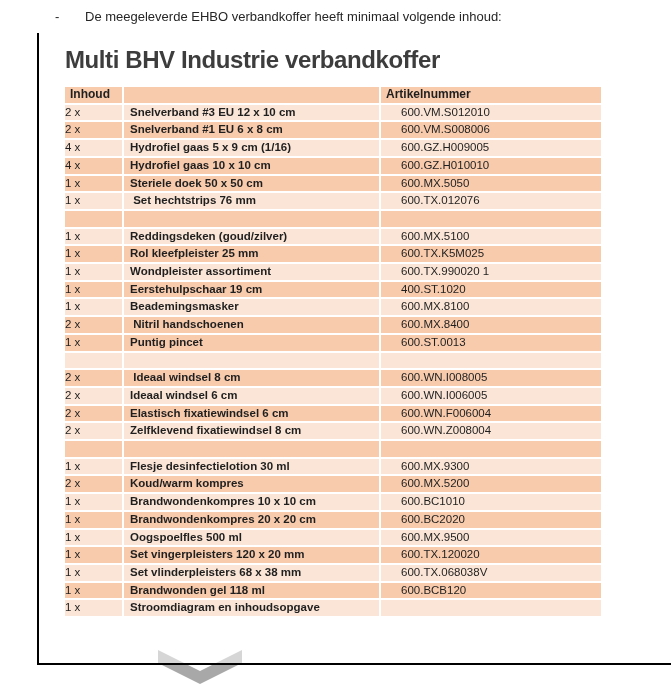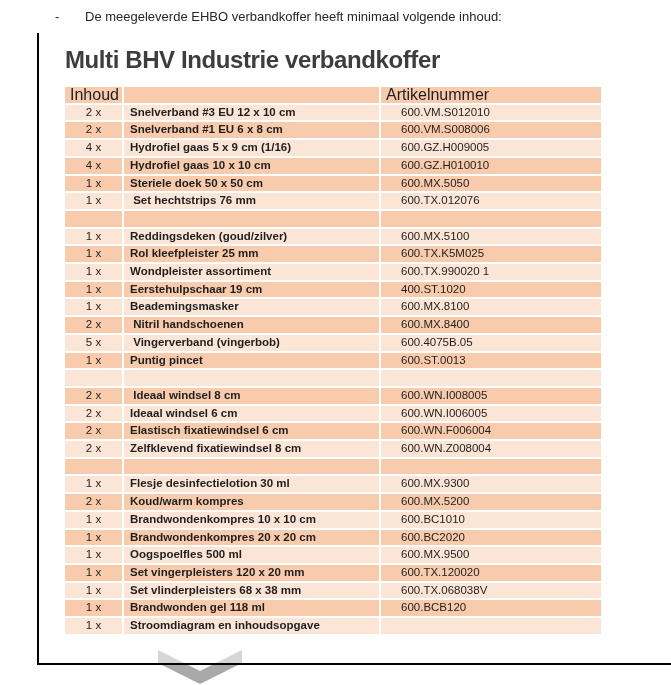--- a/index.html
+++ b/index.html
@@ -45,27 +45,27 @@
   col.c-art  { width:220px; }
   table.kit th, table.kit td {
     height:15.7px; line-height:15.7px;
     font-size:11.5px;
     color:#1f1f1f;
     overflow:hidden;
     white-space:pre;
   }
   table.kit th {
     background:var(--row-dark);
-    font-weight:normal; text-align:left; padding-left:5px;
-    font-size:16px;
+    font-weight:bold; text-align:left; padding-left:5px;
+    font-size:12px;
     margin-top:22px;
   }
   tr.light td { background:var(--row-light); }
   tr.dark  td { background:var(--row-dark); }
-  td.c-qty  { text-align:center; }
+  td.c-qty  { }
   td.c-desc { padding-left:6px;font-weight:bold; }
   td.c-art  { padding-left:20px; }
   
   .chevron {
     position:absolute; left:150px; top:642px;
     width:104px; height:43px;
     z-index:1;
   }
 </style>
 </head>
@@ -166,25 +166,20 @@
           <tr class="light">
             <td class="c-qty">1 x</td>
             <td class="c-desc">Beademingsmasker</td>
             <td class="c-art">600.MX.8100</td>
           </tr>
           <tr class="dark">
             <td class="c-qty">2 x</td>
             <td class="c-desc"> Nitril handschoenen</td>
             <td class="c-art">600.MX.8400</td>
           </tr>
-          <tr class="light">
-            <td class="c-qty">5 x</td>
-            <td class="c-desc"> Vingerverband (vingerbob)</td>
-            <td class="c-art">600.4075B.05</td>
-          </tr>
           <tr class="dark">
             <td class="c-qty">1 x</td>
             <td class="c-desc">Puntig pincet</td>
             <td class="c-art">600.ST.0013</td>
           </tr>
           <tr class="light">
             <td class="c-qty"></td>
             <td class="c-desc"></td>
             <td class="c-art"></td>
           </tr>

